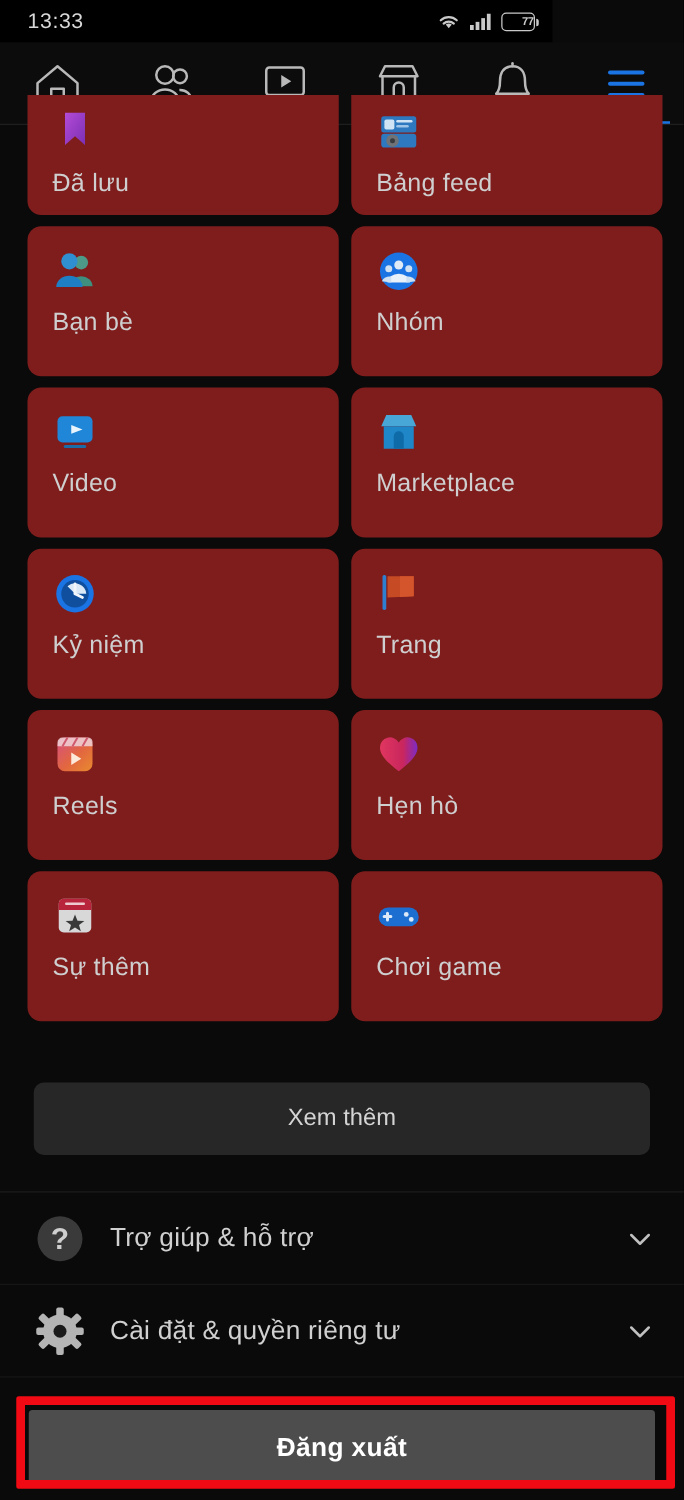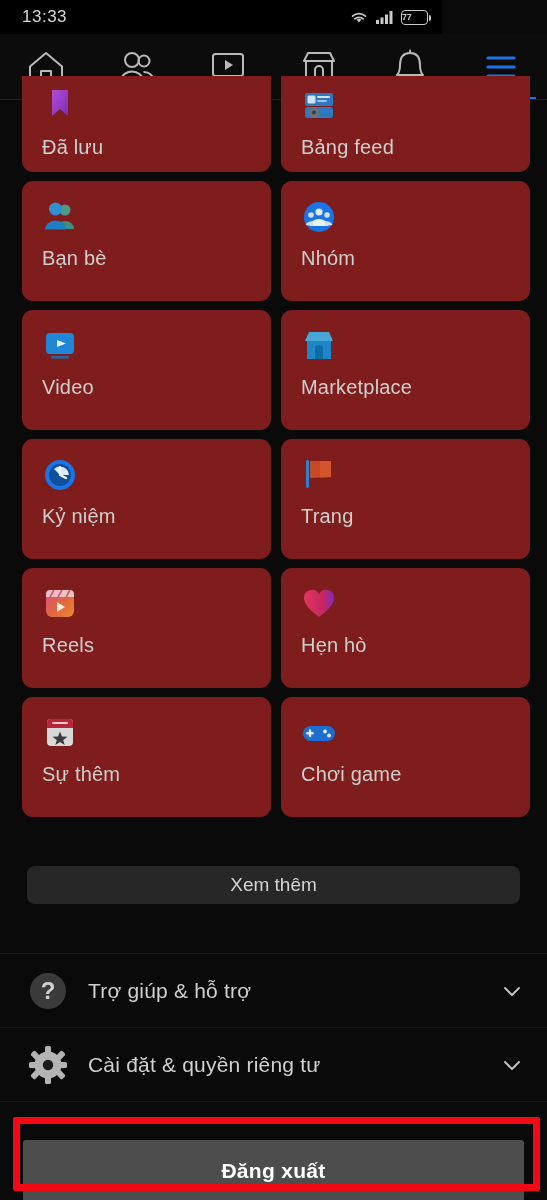--- a/index.html
+++ b/index.html
@@ -28,21 +28,21 @@
     color: #d8d8d8; font-size: 17px;
     letter-spacing: .5px;
   }
   #status-icons { display: flex; align-items: center; gap: 7px; }
   .sic { display: block; }
   #battery {
     position: relative;
     width: 27px; height: 15px;
     border: 1.6px solid #c9c9c9;
     border-radius: 4px;
-    display: flex; align-items: center; justify-content: flex-start;
+    display: flex; align-items: center; justify-content: flex-end;
   }
   #battery:after {
     content: ""; position: absolute; right: -4px; top: 4px;
     width: 2.4px; height: 6px; background: #c9c9c9;
     border-radius: 0 2px 2px 0;
   }
   #battery-text {
     font-size: 9px; color: #c9c9c9; font-weight: bold;
     letter-spacing: -.3px; line-height: 1;
   }
@@ -112,21 +112,21 @@
     white-space: nowrap;
   }
 
   
   #seemore-wrap {
     position: absolute; top: 766px; left: 0;
     width: 547px;
     padding: 0 27px;
   }
   #seemore {
-    width: 100%; height: 38px;
+    width: 100%; height: 58px;
     background: #272727;
     border: none; border-radius: 8px;
     color: #d4d4d4; font-size: 19px;
     font-family: "Liberation Sans", sans-serif;
     cursor: pointer;
   }
 
   
   #bottomlist {
     position: absolute; top: 853px; left: 0;
@@ -149,21 +149,21 @@
     font-size: 21px; color: #d0d0d0;
     margin-left: 18px;
     letter-spacing: .2px;
   }
   .chev { width: 22px; height: 22px; flex: 0 0 22px; }
 
   
   #logout-area {
     position: absolute; top: 1018px; left: 0;
     width: 547px; height: 82px;
-    padding: 22px 23px;
+    padding: 10px 23px;
   }
   #logout {
     width: 100%; height: 62px;
     background: #4d4d4d;
     border: none; border-radius: 3px;
     color: #fff; font-size: 21px; font-weight: bold;
     font-family: "Liberation Sans", sans-serif;
     letter-spacing: .3px;
     cursor: pointer;
   }

